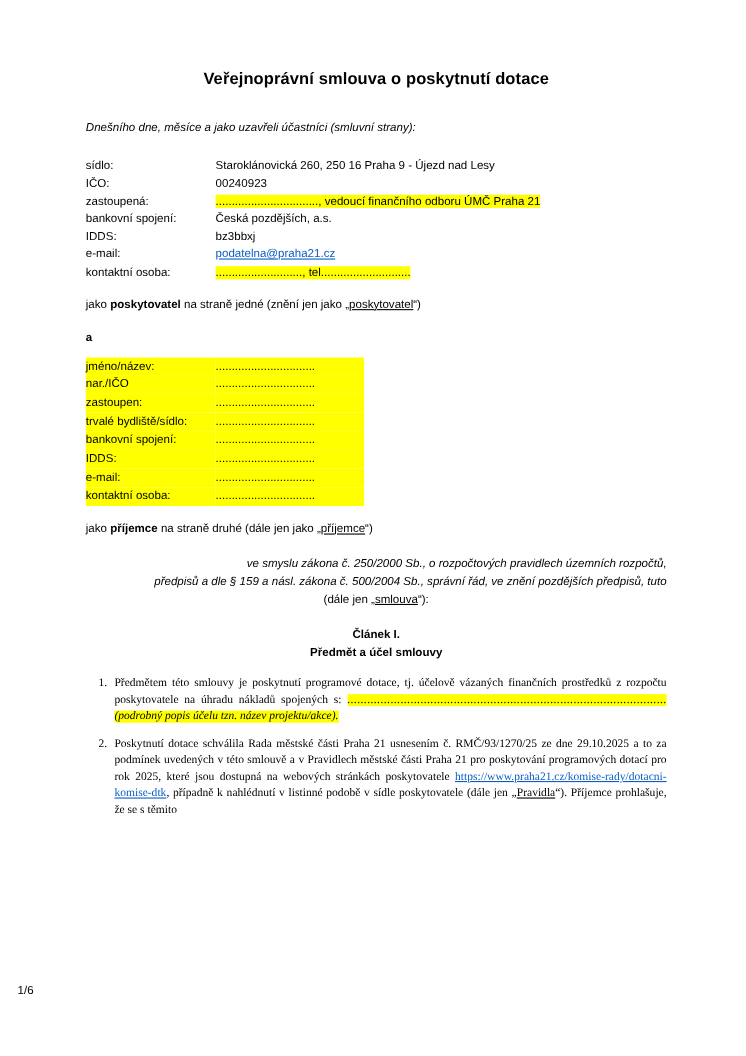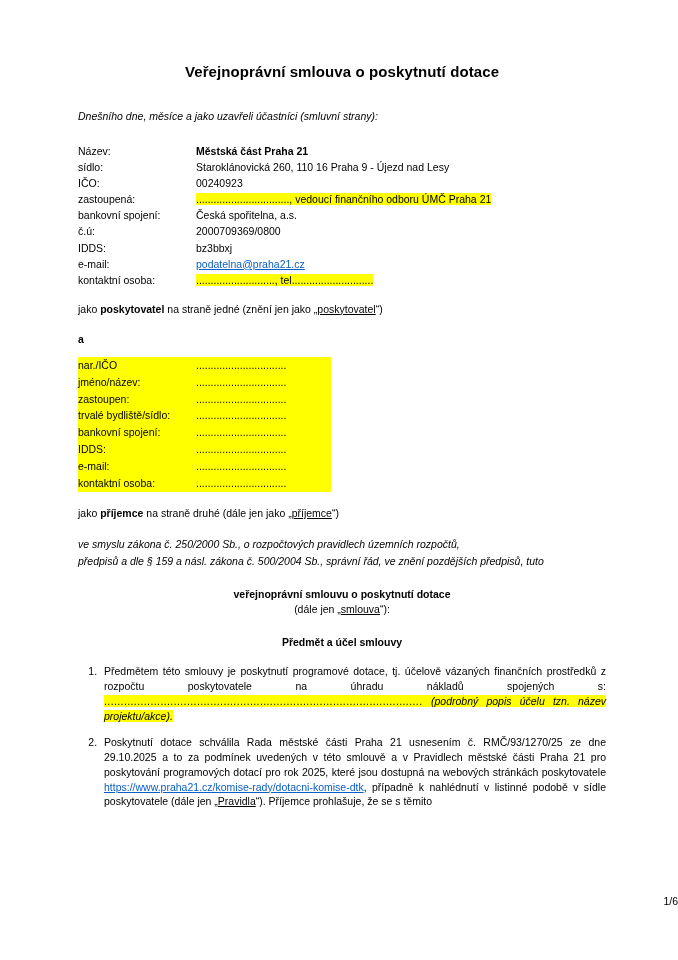--- a/index.html
+++ b/index.html
@@ -76,21 +76,21 @@
   table.party2 td {
     background: #ffff00;
     padding: 1px 0;
     font-size: 10.5px;
     line-height: 1.42;
     vertical-align: top;
   }
   table.party2 td.label { width: 118px; }
   table.party2 td.val { width: 135px; }
   .center-italic {
-    text-align: left;
+    text-align: right;
     font-style: italic;
     font-size: 10.5px;
     margin: 16px 0 0 0;
     line-height: 1.55;
   }
   .center-bold {
     text-align: center;
     font-weight: bold;
     font-size: 10.5px;
     margin: 18px 0 0 0;
@@ -110,66 +110,59 @@
   ol.items {
     margin: 14px 0 0 0;
     padding: 0 0 0 22px;
     font-size: 10.5px;
   }
   ol.items > li {
     margin: 0 0 11px 0;
     text-align: justify;
     line-height: 1.42;
     padding-left: 4px;
+    font-family: Liberation Serif, serif;
   }
   .italic { font-style: italic; }
   .u { text-decoration: underline; }
   .pagenum {
     position: absolute;
     bottom: 52px;
-    left: 0;
+    left: 16px;
     right: 0;
-    text-align: right;
+    text-align: left;
     font-size: 10.5px;
   }
 </style>
 </head>
 <body>
 
 <div class="page">
 
   <h1 class="doc-title">Veřejnoprávní smlouva o poskytnutí dotace</h1>
 
   <p class="intro-line">Dnešního dne, měsíce a jako uzavřeli účastníci (smluvní strany):</p>
 
   <table class="party">
     <tbody>
       <tr>
-        <td class="label">Název:</td>
-        <td class="bold">Městská část Praha 21</td>
-      </tr>
-      <tr>
         <td class="label">sídlo:</td>
-        <td>Staroklánovická 260, 110 16 Praha 9 - Újezd nad Lesy</td>
+        <td>Staroklánovická 260, 250 16 Praha 9 - Újezd nad Lesy</td>
       </tr>
       <tr>
         <td class="label">IČO:</td>
         <td>00240923</td>
       </tr>
       <tr>
         <td class="label">zastoupená:</td>
         <td><span class="hl">................................, vedoucí finančního odboru ÚMČ Praha 21</span></td>
       </tr>
       <tr>
         <td class="label">bankovní spojení:</td>
-        <td>Česká spořitelna, a.s.</td>
-      </tr>
-      <tr>
-        <td class="label">č.ú:</td>
-        <td>2000709369/0800</td>
+        <td>Česká pozdějších, a.s.</td>
       </tr>
       <tr>
         <td class="label">IDDS:</td>
         <td>bz3bbxj</td>
       </tr>
       <tr>
         <td class="label">e-mail:</td>
         <td><a class="link" href="#">podatelna@praha21.cz</a></td>
       </tr>
       <tr>
@@ -179,25 +172,25 @@
     </tbody>
   </table>
 
   <p class="para"><span>jako </span><span class="bold">poskytovatel</span><span> na straně jedné (znění jen jako „</span><span class="u">poskytovatel</span><span>“)</span></p>
 
   <p class="gap-a">a</p>
 
   <table class="party2">
     <tbody>
       <tr>
+        <td class="label">jméno/název:</td>
+        <td class="val">...............................</td>
+      </tr>
+      <tr>
         <td class="label">nar./IČO</td>
-        <td class="val">...............................</td>
-      </tr>
-      <tr>
-        <td class="label">jméno/název:</td>
         <td class="val">...............................</td>
       </tr>
       <tr>
         <td class="label">zastoupen:</td>
         <td class="val">...............................</td>
       </tr>
       <tr>
         <td class="label">trvalé bydliště/sídlo:</td>
         <td class="val">...............................</td>
       </tr>
@@ -220,24 +213,24 @@
     </tbody>
   </table>
 
   <p class="para"><span>jako </span><span class="bold">příjemce</span><span> na straně druhé (dále jen jako „</span><span class="u">příjemce</span><span>“)</span></p>
 
   <div class="center-italic">
     <div>ve smyslu zákona č. 250/2000 Sb., o rozpočtových pravidlech územních rozpočtů,</div>
     <div>předpisů a dle § 159 a násl. zákona č. 500/2004 Sb., správní řád, ve znění pozdějších předpisů, tuto</div>
   </div>
 
-  <p class="center-bold">veřejnoprávní smlouvu o poskytnutí dotace</p>
   <p class="center-plain"><span>(dále jen „</span><span class="u">smlouva</span><span>“):</span></p>
 
   <div class="article-head">
+    <div>Článek I.</div>
     <div>Předmět a účel smlouvy</div>
   </div>
 
   <ol class="items">
     <li>
       <span>Předmětem této smlouvy je poskytnutí programové dotace, tj. účelově vázaných finančních prostředků z rozpočtu poskytovatele na úhradu nákladů spojených s:</span>
       <span class="hl dots">................................................................................................ </span><span class="hl italic">(podrobný popis účelu tzn. název projektu/akce).</span>
     </li>
     <li>
       <span>Poskytnutí dotace schválila Rada městské části Praha 21 usnesením č. RMČ/93/1270/25 ze dne 29.10.2025 a to za podmínek uvedených v této smlouvě a v Pravidlech městské části Praha 21 pro poskytování programových dotací pro rok 2025, které jsou dostupná na webových stránkách poskytovatele </span><a class="link" href="#">https://www.praha21.cz/komise-rady/dotacni-komise-dtk</a><span>, případně k nahlédnutí v listinné podobě v sídle poskytovatele (dále jen „</span><span class="u">Pravidla</span><span>“). Příjemce prohlašuje, že se s těmito</span>

